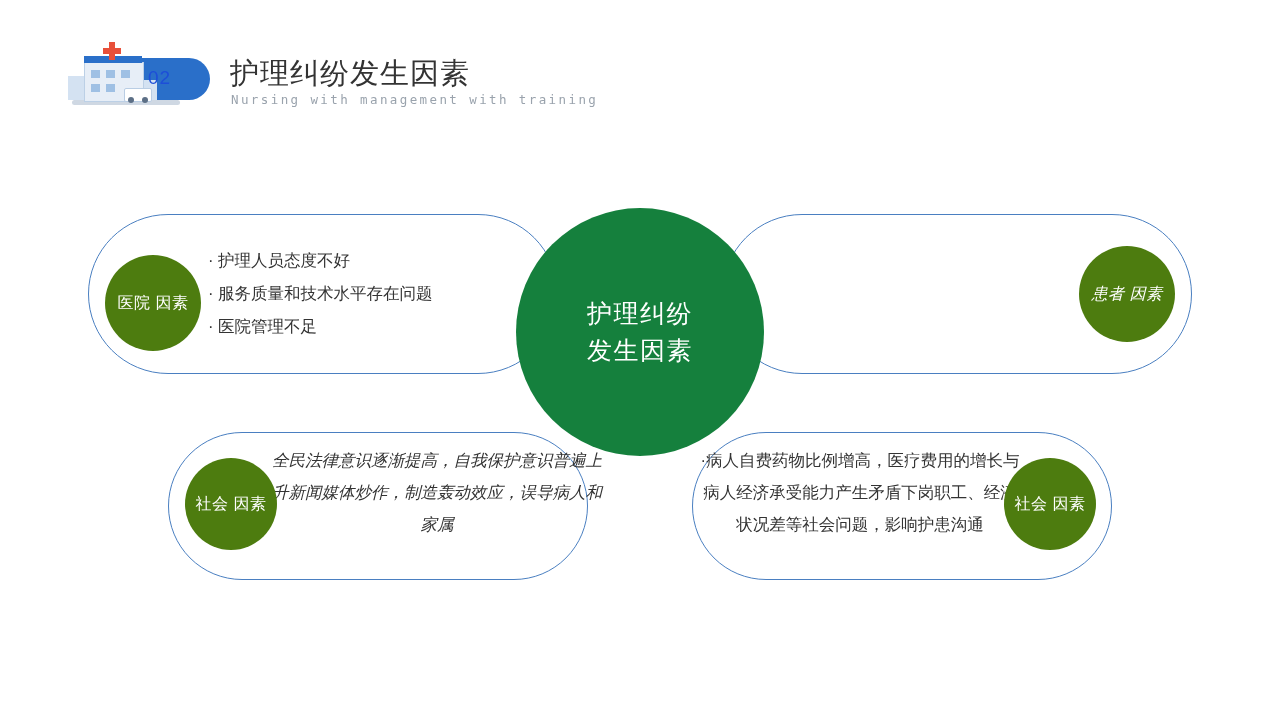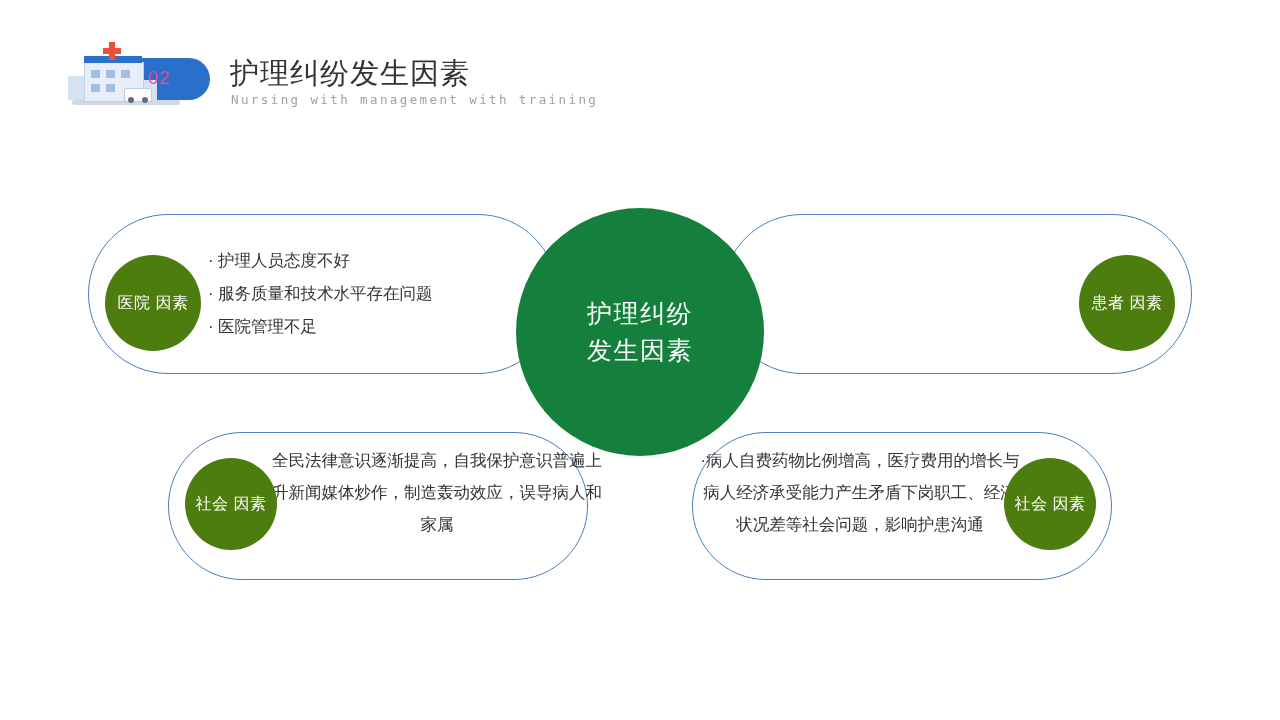--- a/index.html
+++ b/index.html
@@ -31,21 +31,21 @@
     width: 120px;
     height: 42px;
     background: #2a6fc9;
     border-radius: 21px;
   }
   #badge-number {
     position: absolute;
     left: 110px;
     top: 29px;
     font-size: 19px;
-    color: #ec4899;
+    color: #1d4ed8;
     letter-spacing: 1px;
   }
   
   .hosp {
     position: absolute;
   }
   #hosp-base {
     left: 34px;
     top: 62px;
     width: 108px;
@@ -167,34 +167,34 @@
     color: #ffffff;
     display: flex;
     align-items: center;
     justify-content: center;
     text-align: center;
     font-size: 16px;
     line-height: 1.35;
     letter-spacing: 0.5px;
   }
   #tag-tl { left: 105px;  top: 255px; width: 96px; height: 96px; }
-  #tag-tr { left: 1079px; top: 255px; width: 96px; height: 96px; }
+  #tag-tr { left: 1079px; top: 246px; width: 96px; height: 96px; font-style: italic; }
   #tag-bl { left: 185px;  top: 458px; width: 92px; height: 92px; }
   #tag-br { left: 1004px; top: 458px; width: 92px; height: 92px; }
 
   .body-text {
     position: absolute;
     font-size: 16.5px;
     line-height: 2.0;
     color: #333333;
     white-space: pre-line;
   }
   #txt-tl { left: 208px; top: 244px; width: 330px; text-align: left; }
   #txt-tr { left: 780px; top: 246px; width: 300px; text-align: center; }
-  #txt-bl { left: 272px; top: 444px; width: 330px; text-align: center; line-height: 1.95; }
+  #txt-bl { left: 272px; top: 444px; width: 330px; text-align: center; line-height: 1.95; font-style: italic; }
   #txt-br { left: 700px; top: 444px; width: 320px; text-align: center; line-height: 1.95; }
 
   #center-circle {
     position: absolute;
     left: 516px;
     top: 208px;
     width: 248px;
     height: 248px;
     border-radius: 50%;
     background: #15803d;

